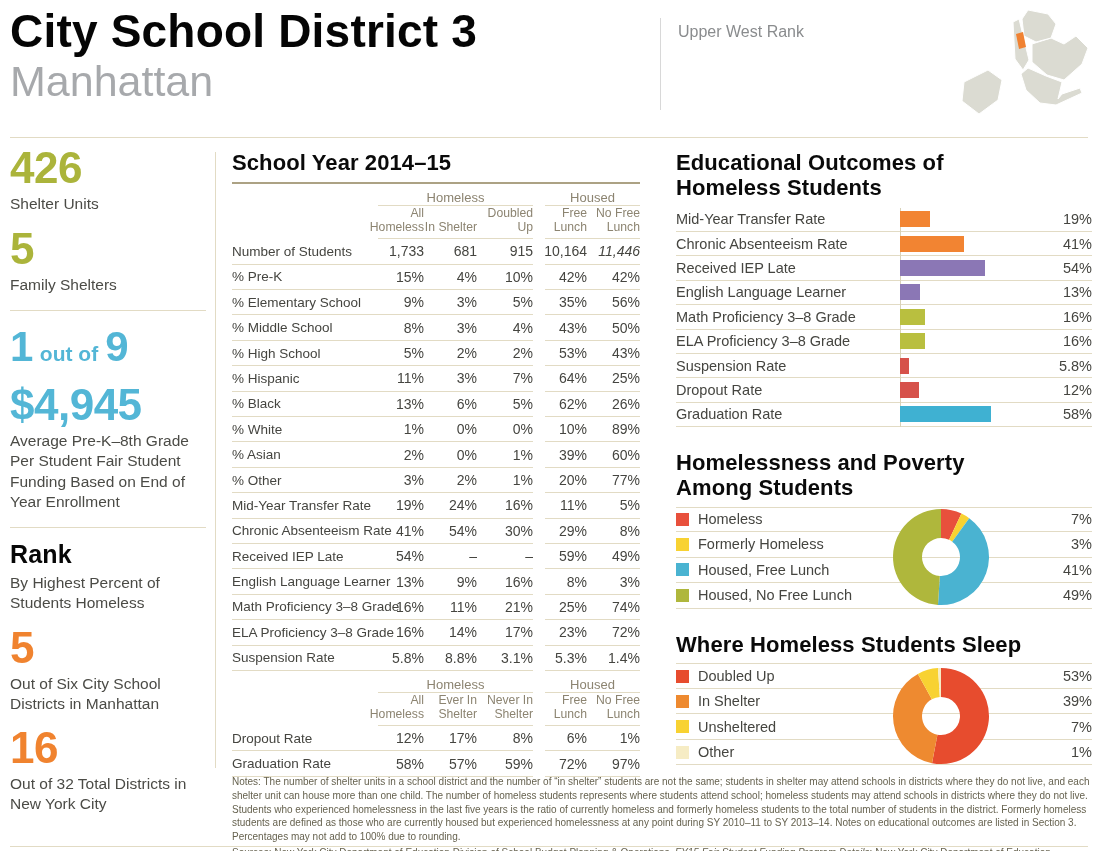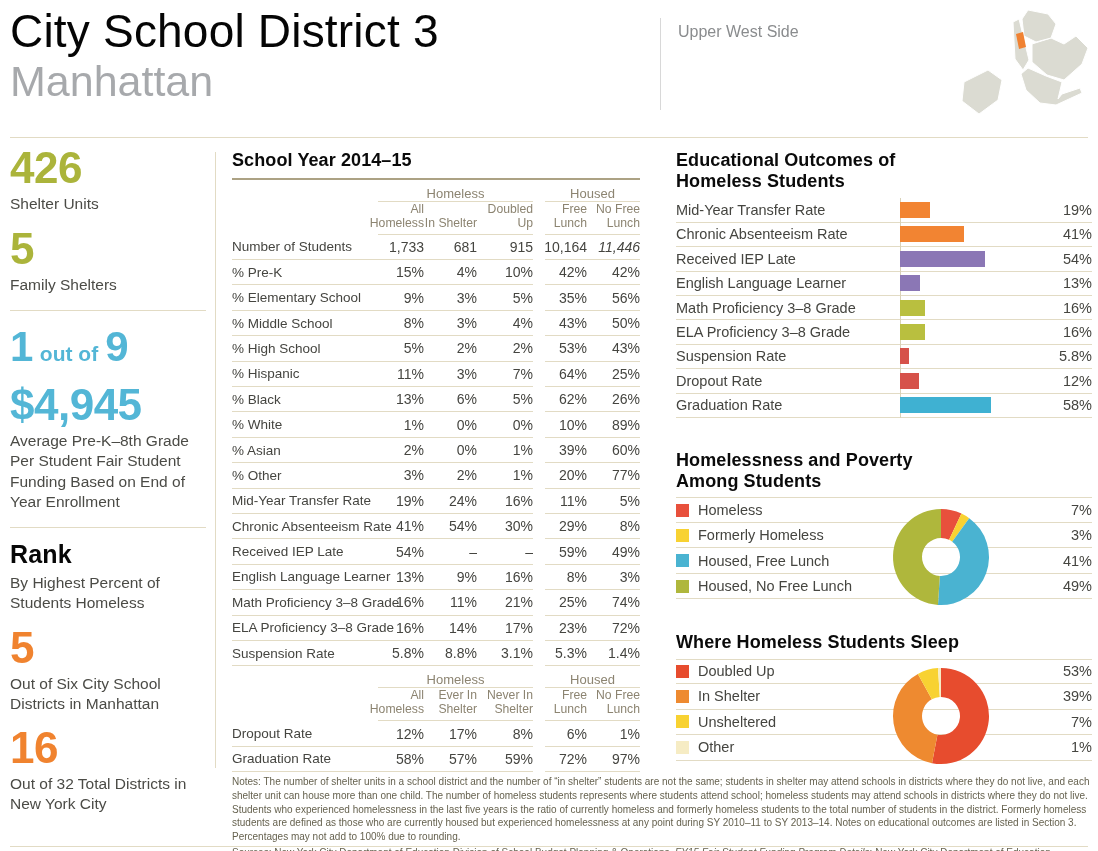--- a/index.html
+++ b/index.html
@@ -13,42 +13,42 @@
     --blue:#53B6D6;
     --orange:#F0832F;
   }
   *{margin:0;padding:0;box-sizing:border-box;}
   html,body{width:1098px;height:851px;}
   body{
     position:relative;background:#fff;overflow:hidden;
     font-family:"Liberation Sans","DejaVu Sans",sans-serif;color:var(--ink);
   }
   
-  .h1{position:absolute;left:10px;top:8px;font-size:46px;font-weight:400;color:#050505;letter-spacing:.2px;line-height:1.0;}
+  .h1{position:absolute;left:10px;top:8px;font-size:46px;font-weight:700;color:#050505;letter-spacing:.2px;line-height:1.0;}
   .h1-sub{position:absolute;left:10px;top:60px;font-size:43px;font-weight:400;color:var(--gray);line-height:1.0;}
   .hdr-divider{position:absolute;left:660px;top:18px;width:1px;height:92px;background:#D8D8D8;}
   .nbhd{position:absolute;left:678px;top:18px;font-size:16px;color:#8A8C8E;line-height:1.7;}
   .map{position:absolute;left:952px;top:2px;width:142px;height:126px;}
   .hdr-rule{position:absolute;left:10px;right:10px;top:137px;height:1px;background:var(--tan);}
   .page-rule{position:absolute;left:10px;right:10px;top:846px;height:1px;background:var(--tan);}
   
   .sidebar{position:absolute;left:10px;top:146px;width:200px;}
   .big{font-size:44px;font-weight:700;line-height:1.0;letter-spacing:-.5px;}
   .big.olive{color:var(--olive);}
   .big.blue{color:var(--blue);}
   .big.orange{color:var(--orange);}
   .slabel{font-size:15.5px;color:#4B4B46;line-height:1.32;margin-top:4px;}
   .sb-rule{height:1px;background:var(--tan);margin:14px 4px 12px 0;}
   .ratio{display:flex;align-items:baseline;gap:7px;color:var(--blue);font-weight:700;}
   .ratio .n{font-size:42px;letter-spacing:-.5px;}
   .ratio .c{font-size:21px;}
   .rank-h{font-size:25px;font-weight:800;color:#070707;letter-spacing:.2px;}
   
   .mid{position:absolute;left:232px;top:150px;width:408px;}
-  .sec-title{font-size:18px;font-weight:800;color:#0a0a0a;line-height:1.15;letter-spacing:.1px;}
+  .sec-title{font-size:22px;font-weight:800;color:#0a0a0a;line-height:1.15;letter-spacing:.1px;}
   .title-rule{height:2px;background:var(--tan-dark);margin-top:7px;}
   .tgrid{display:grid;grid-template-columns:146px 46px 53px 56px 12px 42px 53px;}
   .t-row{height:24.4px;align-items:center;}
   .t-row .lbl{grid-column:1;font-size:13.5px;white-space:nowrap;color:var(--ink);}
   .t-row .val{font-size:14px;justify-self:end;white-space:nowrap;color:var(--ink);}
   .g-row{height:16px;margin-top:5px;align-items:end;}
   .gh{font-size:13px;color:var(--muted);text-align:center;}
   .sh-row{height:32px;align-items:end;}
   .sh{font-size:12.2px;line-height:1.15;color:var(--muted);text-align:right;justify-self:end;padding-bottom:4px;}
   .rulerow span{height:1px;background:var(--tan);display:block;}
@@ -78,21 +78,21 @@
   .notes{position:absolute;left:232px;top:775px;width:858px;font-size:10px;line-height:1.38;color:var(--note);}
   .notes p + p{margin-top:2px;}
 </style>
 </head>
 <body>
 
 <div class="h1">City School District 3</div>
 <div class="h1-sub">Manhattan</div>
 <div class="hdr-divider"></div>
 <div class="nbhd">
-  <div>Upper West Side</div>
+  <div>Upper West Rank</div>
 </div>
 <svg class="map" viewBox="0 0 142 126">
   <g fill="#DBDBD2" stroke="#ffffff" stroke-width="1">
 
     <path d="M12,80 L36,68 L50,78 L46,98 L27,112 L10,99 Z"></path>
 
     <path d="M76,66 L94,74 L110,80 L106,97 L110,92 L128,86 L130,91 L104,103 L88,101 L74,88 L69,72 Z"></path>
 
     <path d="M80,42 L99,36 L112,42 L124,34 L136,46 L130,62 L112,78 L95,73 L80,60 Z"></path>
 

